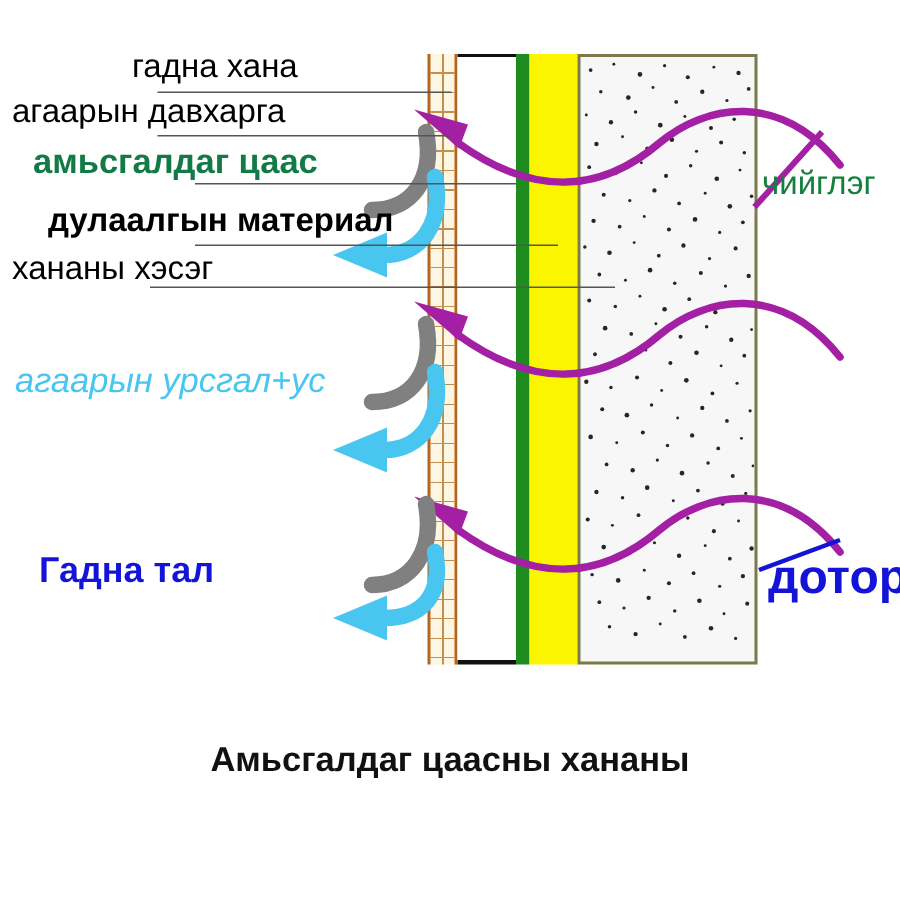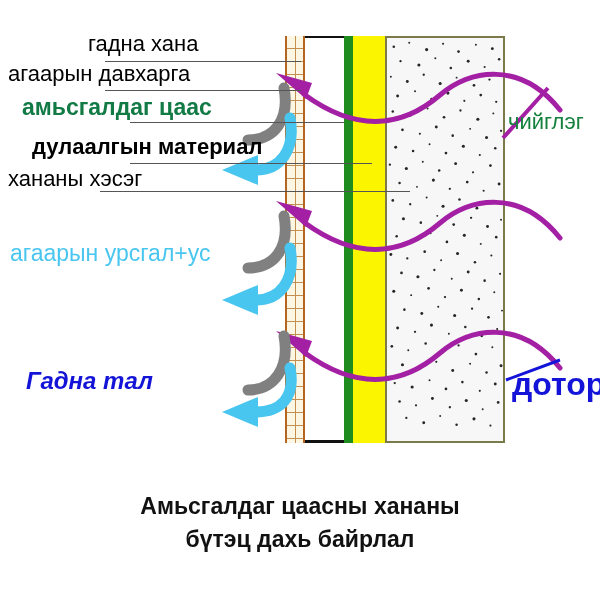--- a/index.html
+++ b/index.html
@@ -84,25 +84,25 @@
     color:#15803d;font-size:22px;line-height:1.25;
     white-space:nowrap;
   }
   #label-inner-side{
     position:absolute;left:512px;top:364px;
     color:#1414d8;font-size:32px;font-weight:bold;line-height:1.3;
     white-space:nowrap;
   }
   #label-outer-side{
     position:absolute;left:26px;top:367px;
-    color:#1414d8;font-size:24px;font-weight:bold;white-space:nowrap;font-style:italic;
+    color:#1414d8;font-size:24px;font-weight:bold;white-space:nowrap;
   }
   #label-airflow-water{
     position:absolute;left:10px;top:240px;
-    color:#49c6ef;font-size:23px;white-space:nowrap;
+    color:#49c6ef;font-size:23px;white-space:nowrap;font-style:italic;
   }
 
   
   #caption{
     position:absolute;left:0;top:490px;width:600px;
     text-align:center;color:#111;
     font-size:23px;font-weight:bold;line-height:1.45;
   }
 
   svg.overlay{position:absolute;left:0;top:0;width:600px;height:600px;pointer-events:none;}
@@ -338,16 +338,15 @@
 
   <div id="label-inner-side">
     <div>дотор</div>
   </div>
 
   <div id="label-outer-side">Гадна тал</div>
   <div id="label-airflow-water">агаарын урсгал+ус</div>
 
   <div id="caption">
     <div>Амьсгалдаг цаасны хананы</div>
-    <div>бүтэц дахь байрлал</div>
   </div>
 
 </div>
 
 </body></html>

